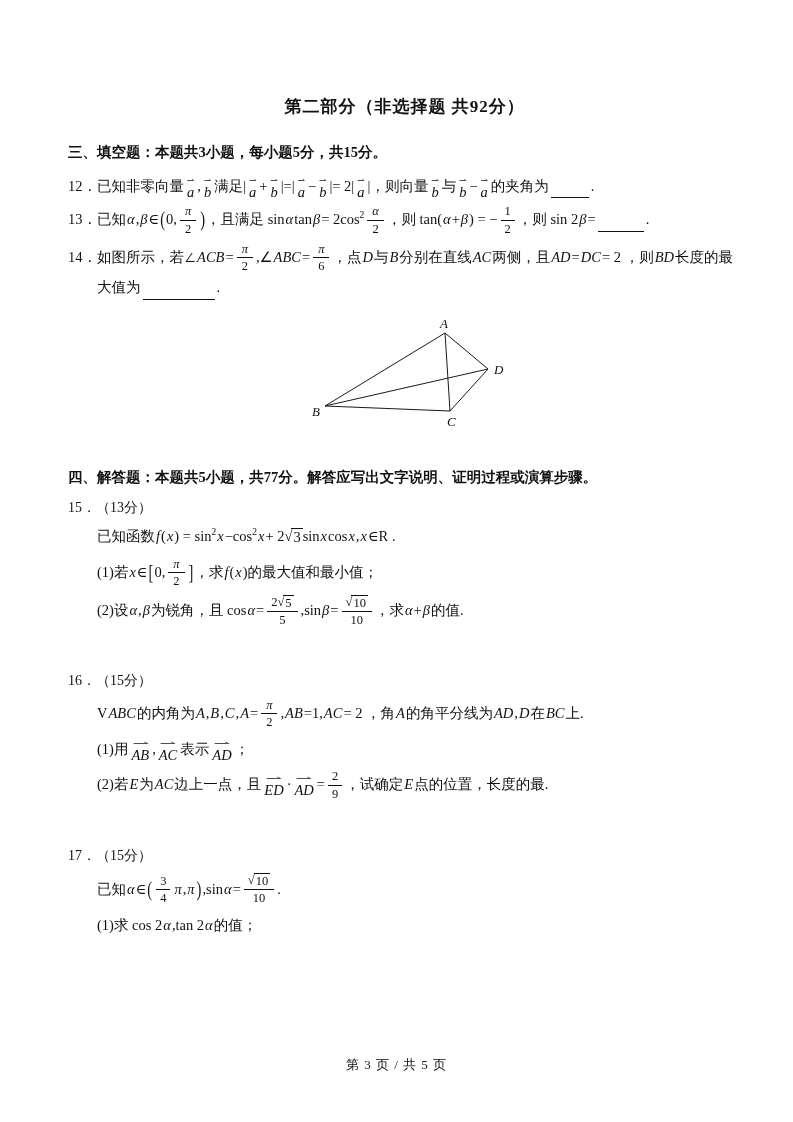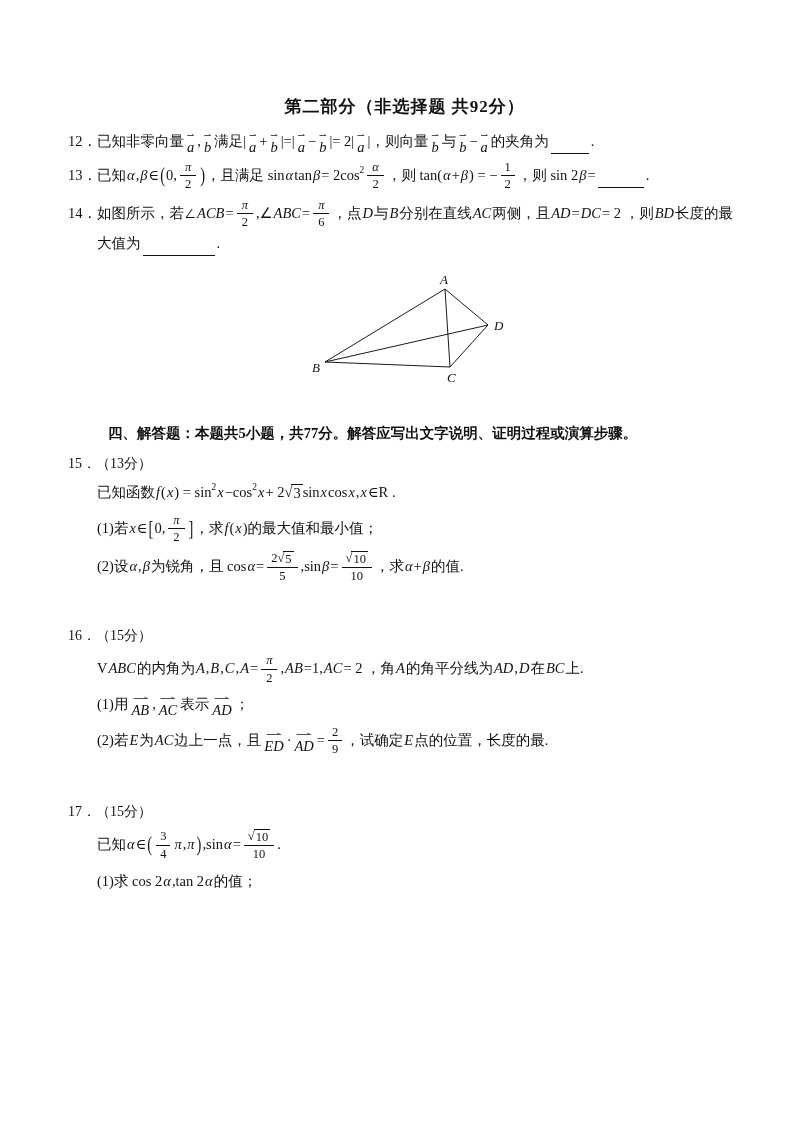--- a/index.html
+++ b/index.html
@@ -4,21 +4,21 @@
 <style>
   html,body{margin:0;padding:0;background:#fff;}
   .page{
     width:793px;height:1122px;position:relative;background:#fff;overflow:hidden;
     font-family:"Liberation Serif","DejaVu Serif",serif;color:#111;margin:0 auto;
   }
   .content{padding:0 52px 0 68px;}
   .title{text-align:center;font-size:17px;font-weight:700;padding-top:95px;margin:0;letter-spacing:1px;}
   .sec-header{font-weight:700;font-size:14.5px;line-height:1.4;}
   .sec-fill{margin-top:24px;}
-  .sec-answer{margin-top:34px;margin-left:40px;}
+  .sec-answer{margin-top:34px;}
   .q-head{font-size:14px;}
   .indent{margin-left:29px;}
   .math-line{display:flex;align-items:center;flex-wrap:wrap;font-size:14.5px;min-height:24px;line-height:1.35;}
   .q12{margin-top:12px;}
   .q13{margin-top:6px;}
   .q14l1{margin-top:6px;font-family:Liberation Serif, serif;}
   .q14l2{margin-top:2px;font-family:Liberation Serif, serif;}
   .figure-wrap{margin:18px 0 0 242px;width:232px;}
   .q15h{margin-top:12px;}
   .q15l0,.q15l1,.q16l0,.q16l1,.q16l2,.q17l0,.q17l1{margin-top:8px;}
@@ -46,20 +46,21 @@
   .fig-label{font-style:italic;font-size:13px;fill:#111;font-family:"Liberation Serif","DejaVu Serif",serif;}
 </style>
 </head>
 <body>
 
 <div class="page">
   <div class="content">
 
     <h1 class="title">第二部分（非选择题 共92分）</h1>
 
+    <div class="sec-header sec-fill">三、填空题：本题共3小题，每小题5分，共15分。</div>
 
     <div class="math-line q12">
         <span class="tk-txt">12．已知非零向量</span>
         <span class="tk-vec">
           <span class="tk-arrow">⇀</span>
           <span class="tk-it">a</span>
         </span>
         <span class="tk-txt">,</span>
         <span class="tk-vec">
           <span class="tk-arrow">⇀</span>
@@ -438,13 +439,14 @@
     <div class="math-line indent q17l1">
         <span class="tk-txt">(1)求 cos 2</span>
         <span class="tk-it">α</span>
         <span class="tk-txt">,tan 2</span>
         <span class="tk-it">α</span>
         <span class="tk-txt">的值；</span>
       </div>
 
   </div>
 
+  <div class="footer">第 3 页 / 共 5 页</div>
 </div>
 
 </body></html>

